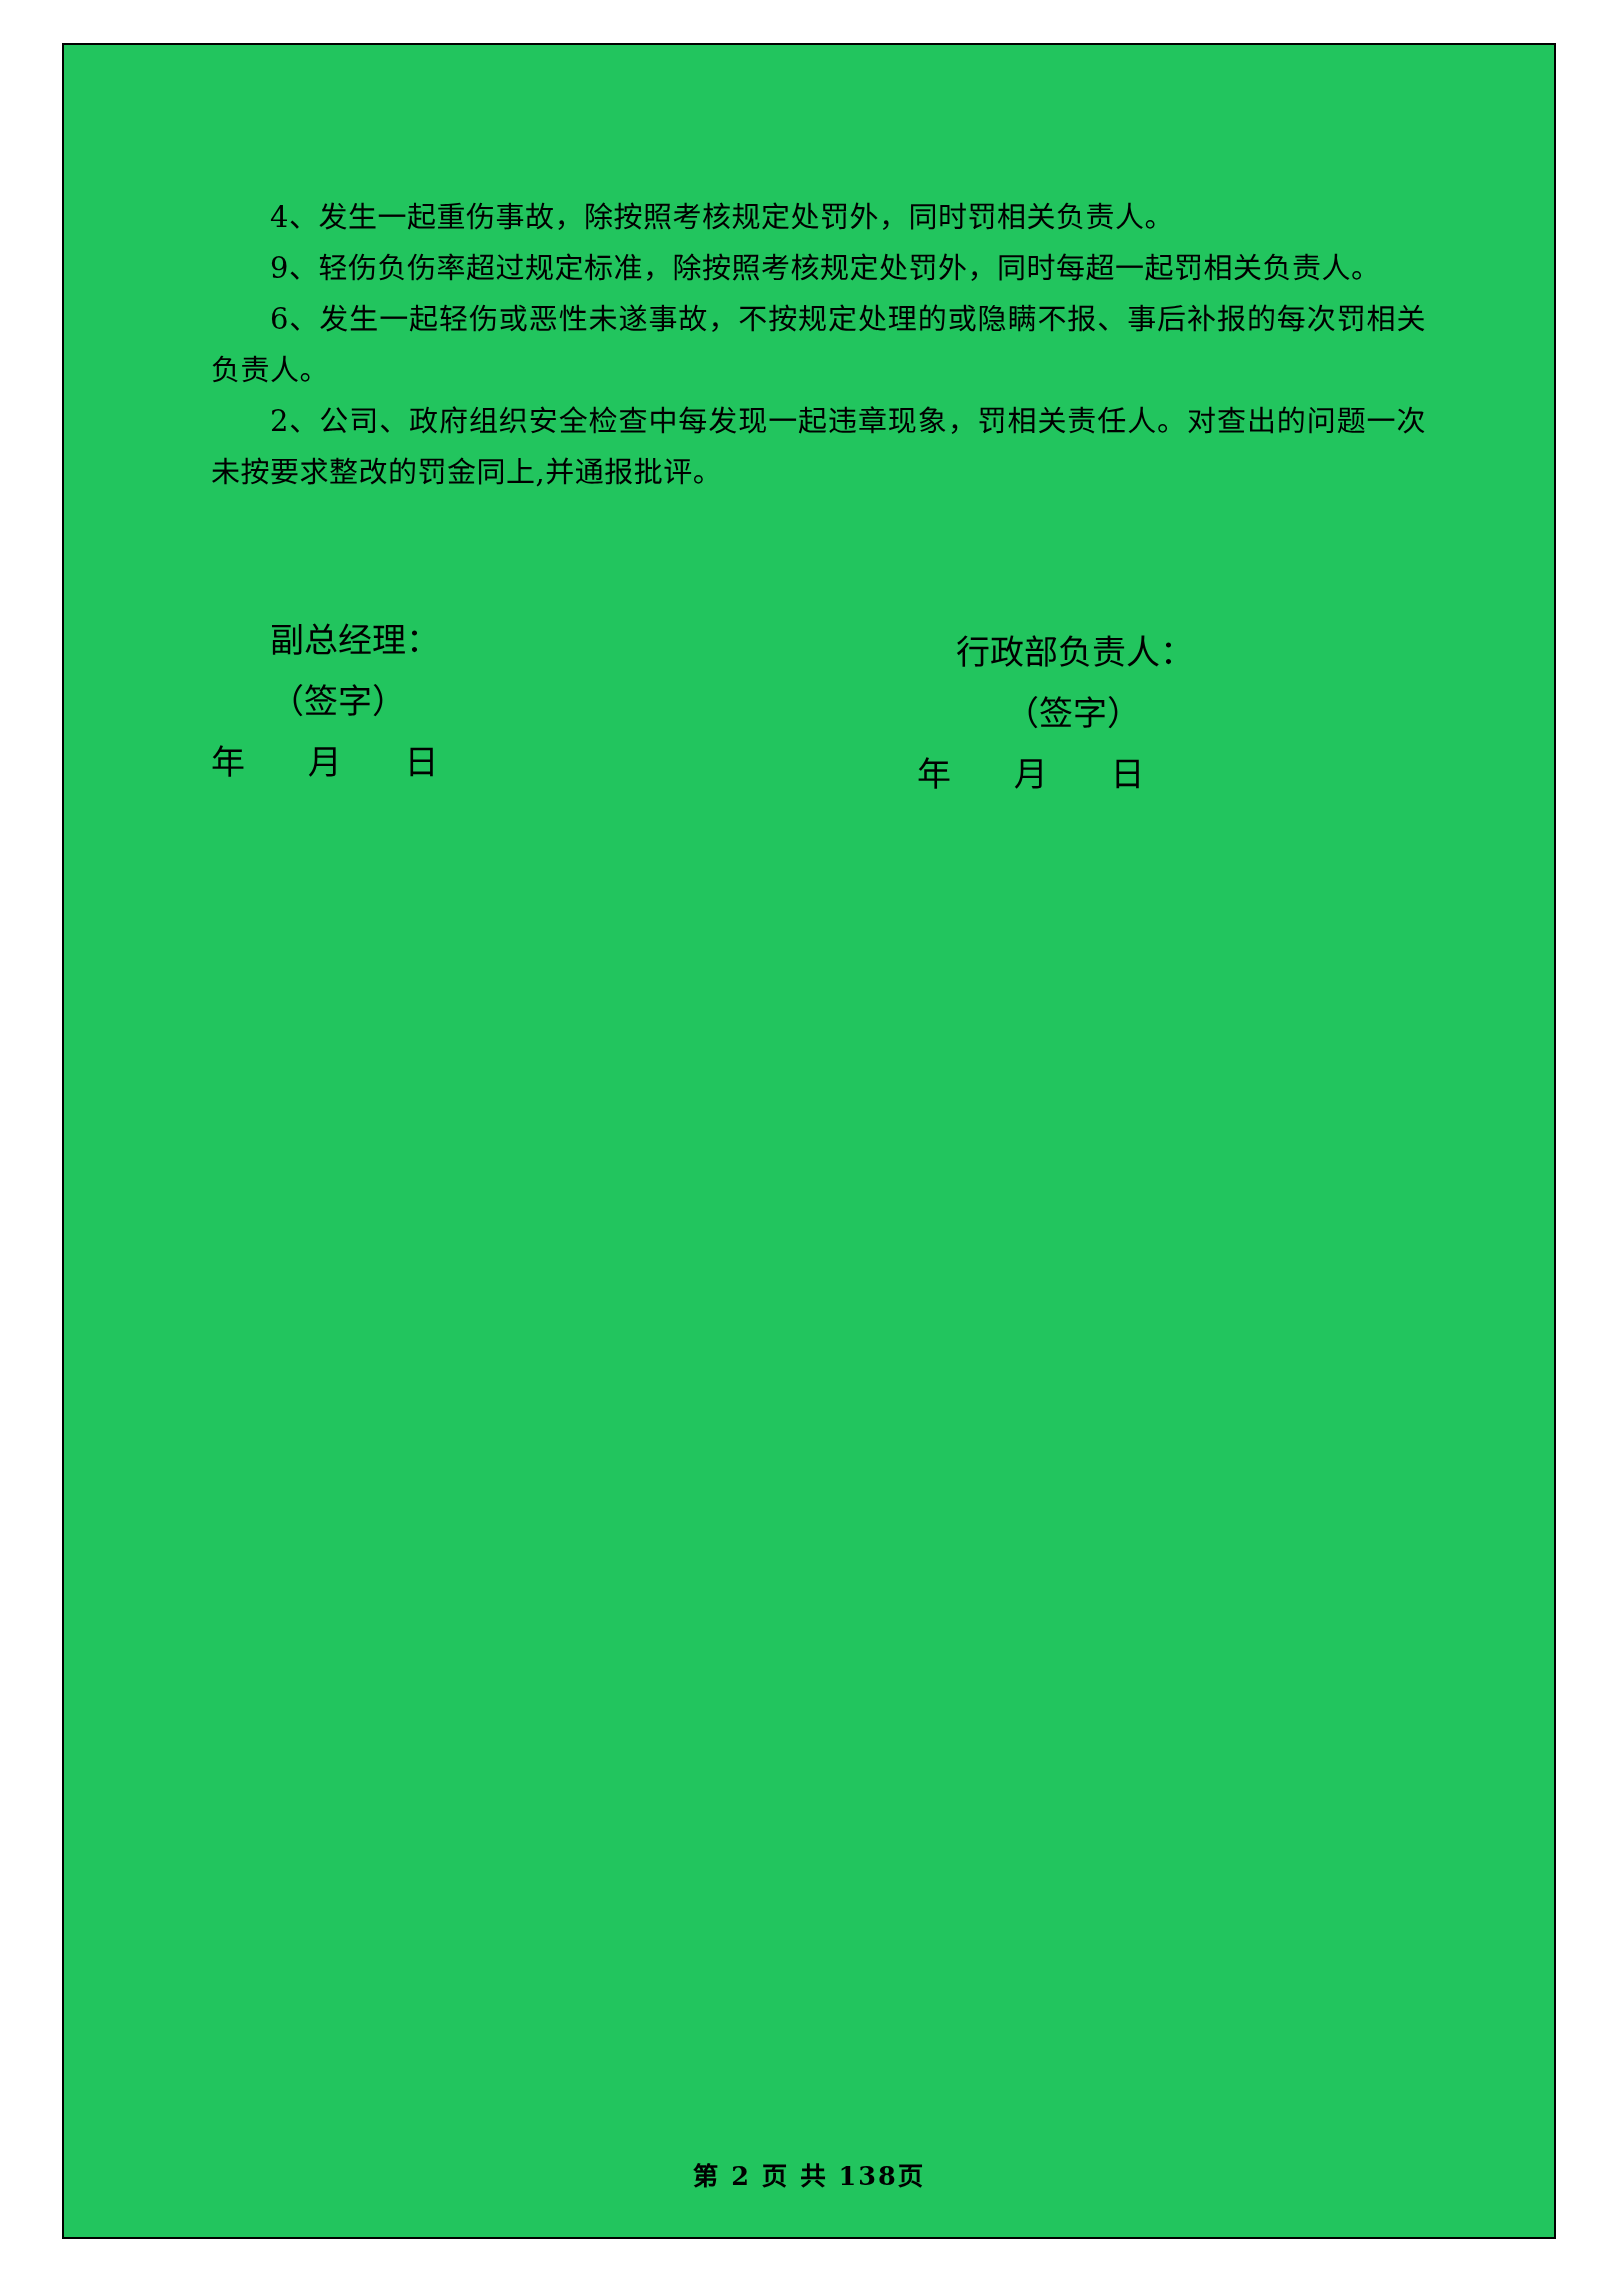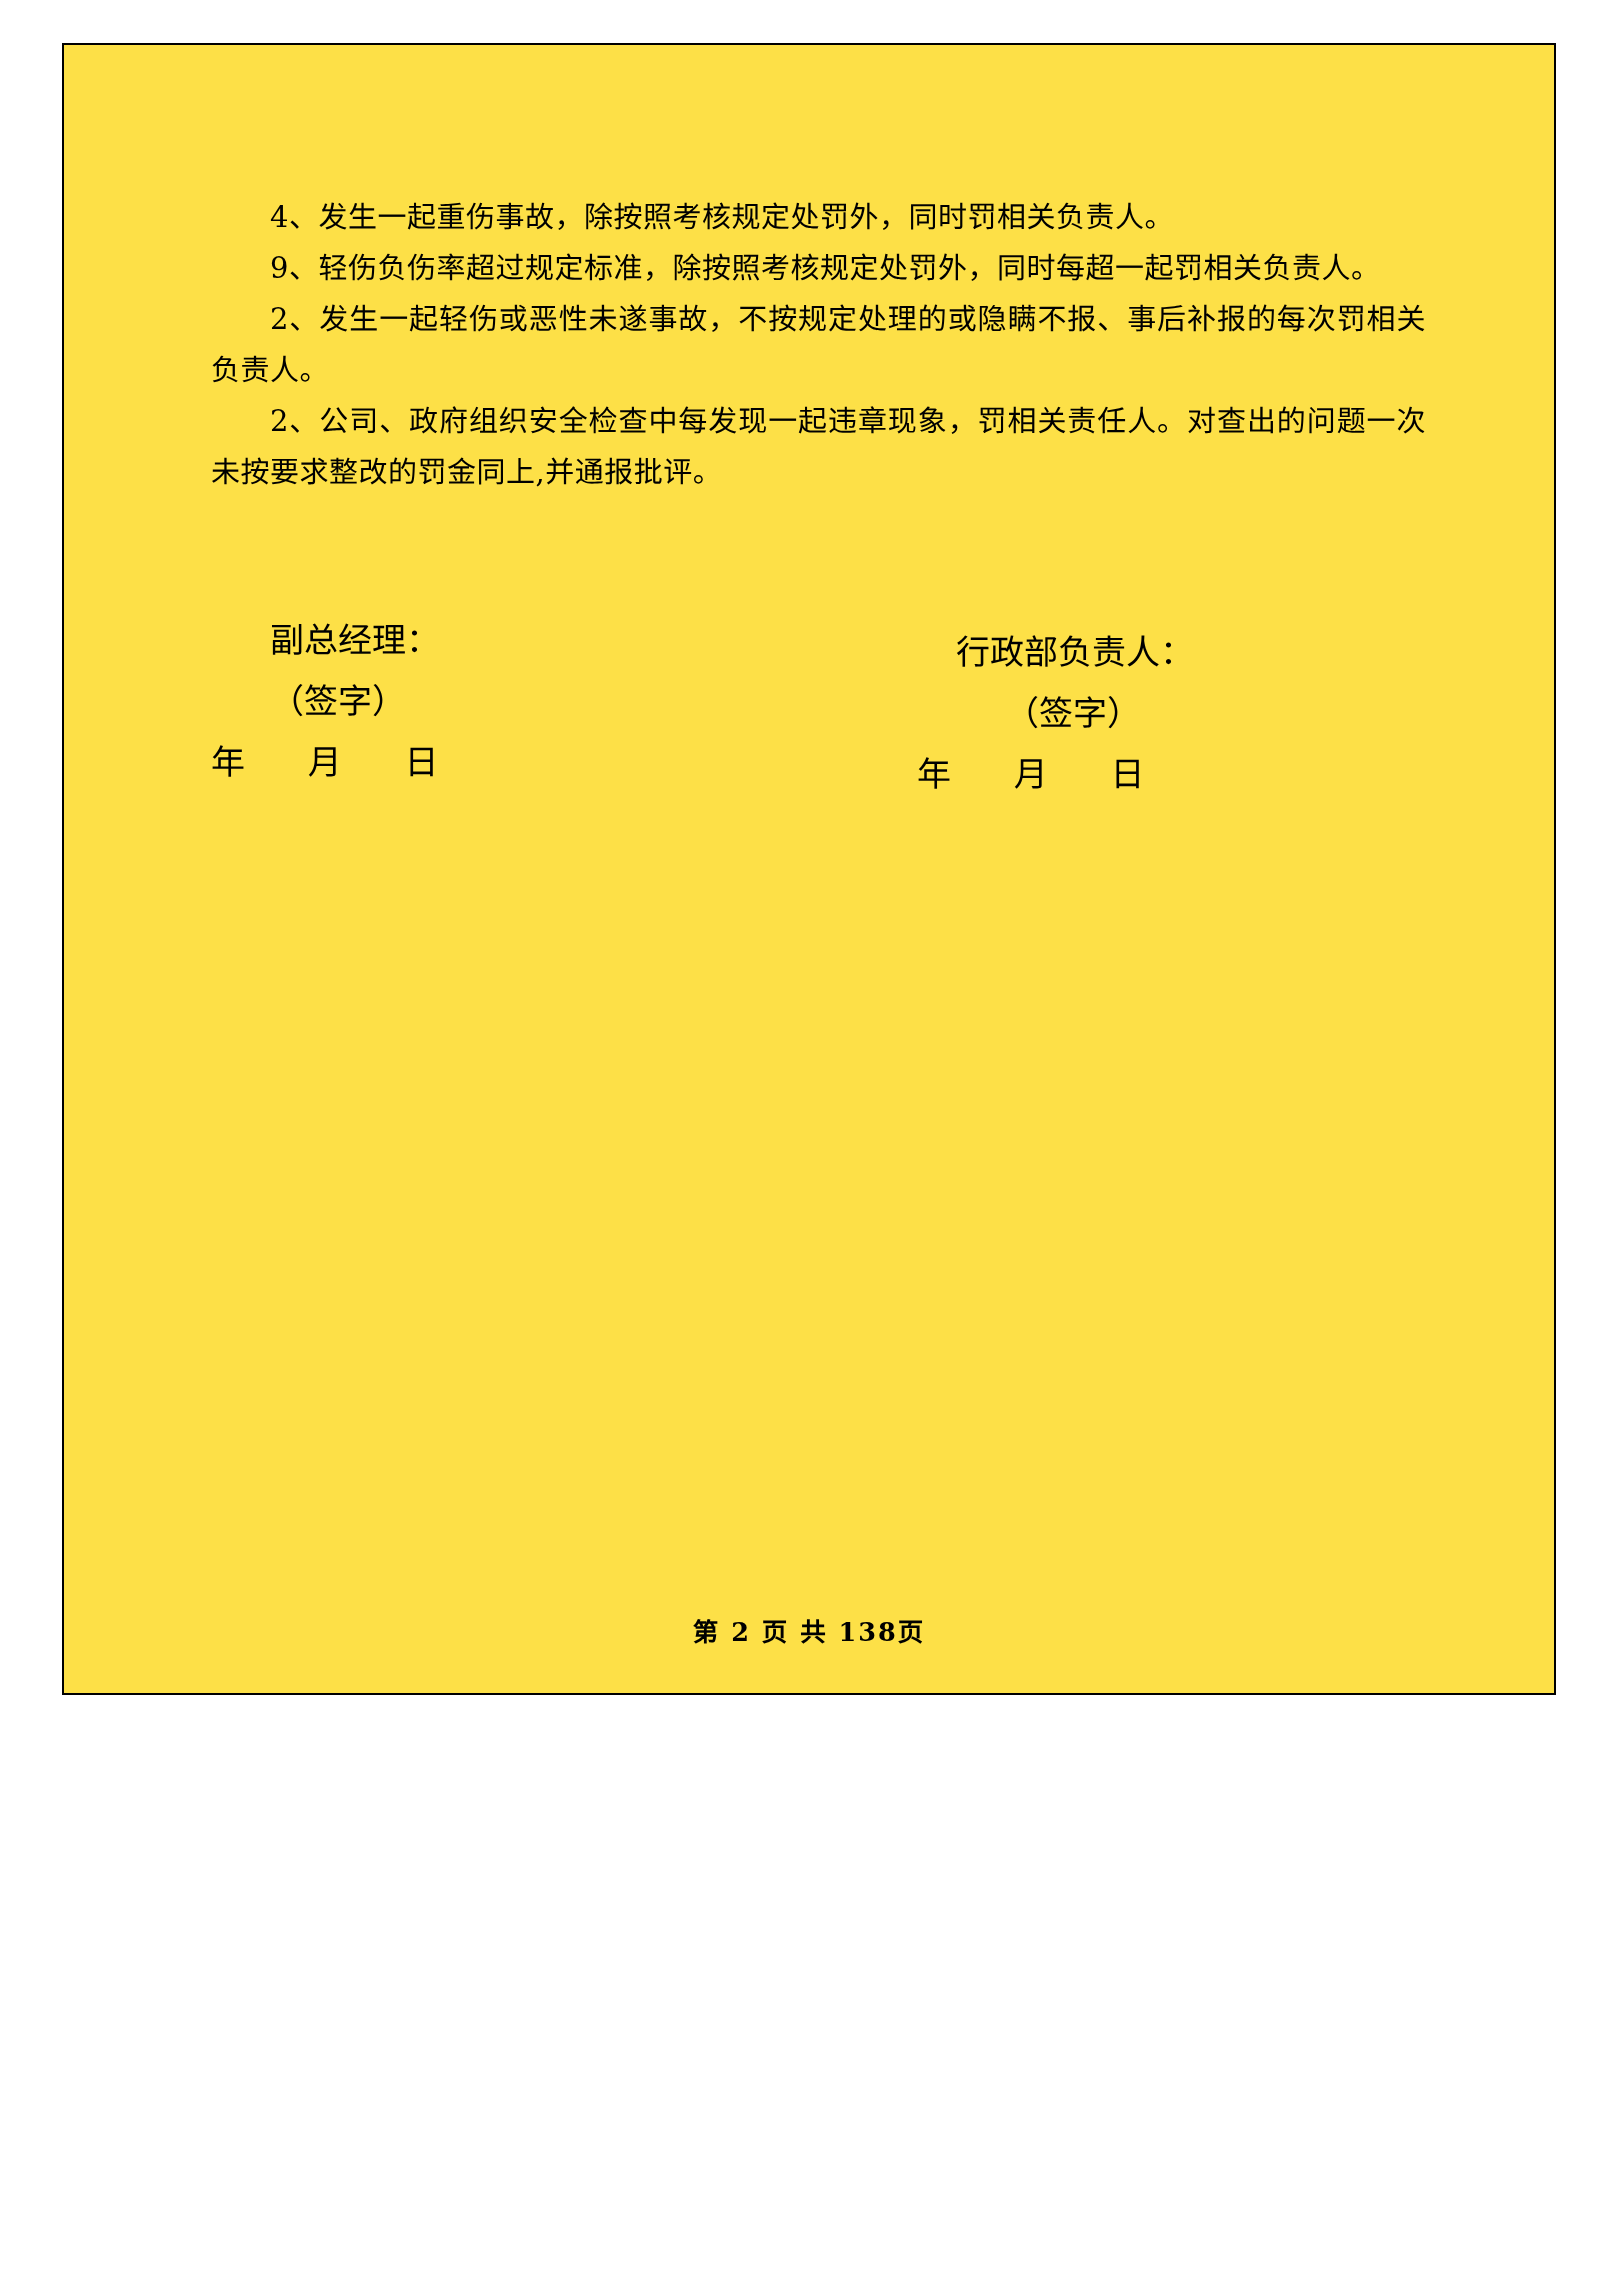--- a/index.html
+++ b/index.html
@@ -15,24 +15,24 @@
     font-family: "DejaVu Serif", "Liberation Serif", serif;
     color: #000000;
   }
 
   
   #page-frame {
     position: absolute;
     left: 62px;
     top: 43px;
     width: 1494px;
-    height: 1652px;
+    height: 2196px;
     border: 2px solid #000000;
     box-sizing: border-box;
-    background: #fde047;
+    background: #22c55e;
   }
 
   
   #doc-body {
     position: absolute;
     left: 147px;
     top: 147px;
     width: 1215px;
   }
 
@@ -92,21 +92,21 @@
   #page-footer .seg { display: inline; }
 </style>
 </head>
 <body>
 
 <div id="page-frame">
 
   <div id="doc-body">
     <p class="para indent">4、发生一起重伤事故，除按照考核规定处罚外，同时罚相关负责人。</p>
     <p class="para indent">9、轻伤负伤率超过规定标准，除按照考核规定处罚外，同时每超一起罚相关负责人。</p>
-    <p class="para indent">2、发生一起轻伤或恶性未遂事故，不按规定处理的或隐瞒不报、事后补报的每次罚相关负责人。</p>
+    <p class="para indent">6、发生一起轻伤或恶性未遂事故，不按规定处理的或隐瞒不报、事后补报的每次罚相关负责人。</p>
     <p class="para indent">2、公司、政府组织安全检查中每发现一起违章现象，罚相关责任人。对查出的问题一次未按要求整改的罚金同上,并通报批评。</p>
   </div>
 
   <div id="signature-block">
     <div class="sig-row row-title">
       <span class="sig-left">副总经理：</span>
       <span class="sig-right">行政部负责人：</span>
     </div>
     <div class="sig-row row-sign">
       <span class="sig-left">（签字）</span>

